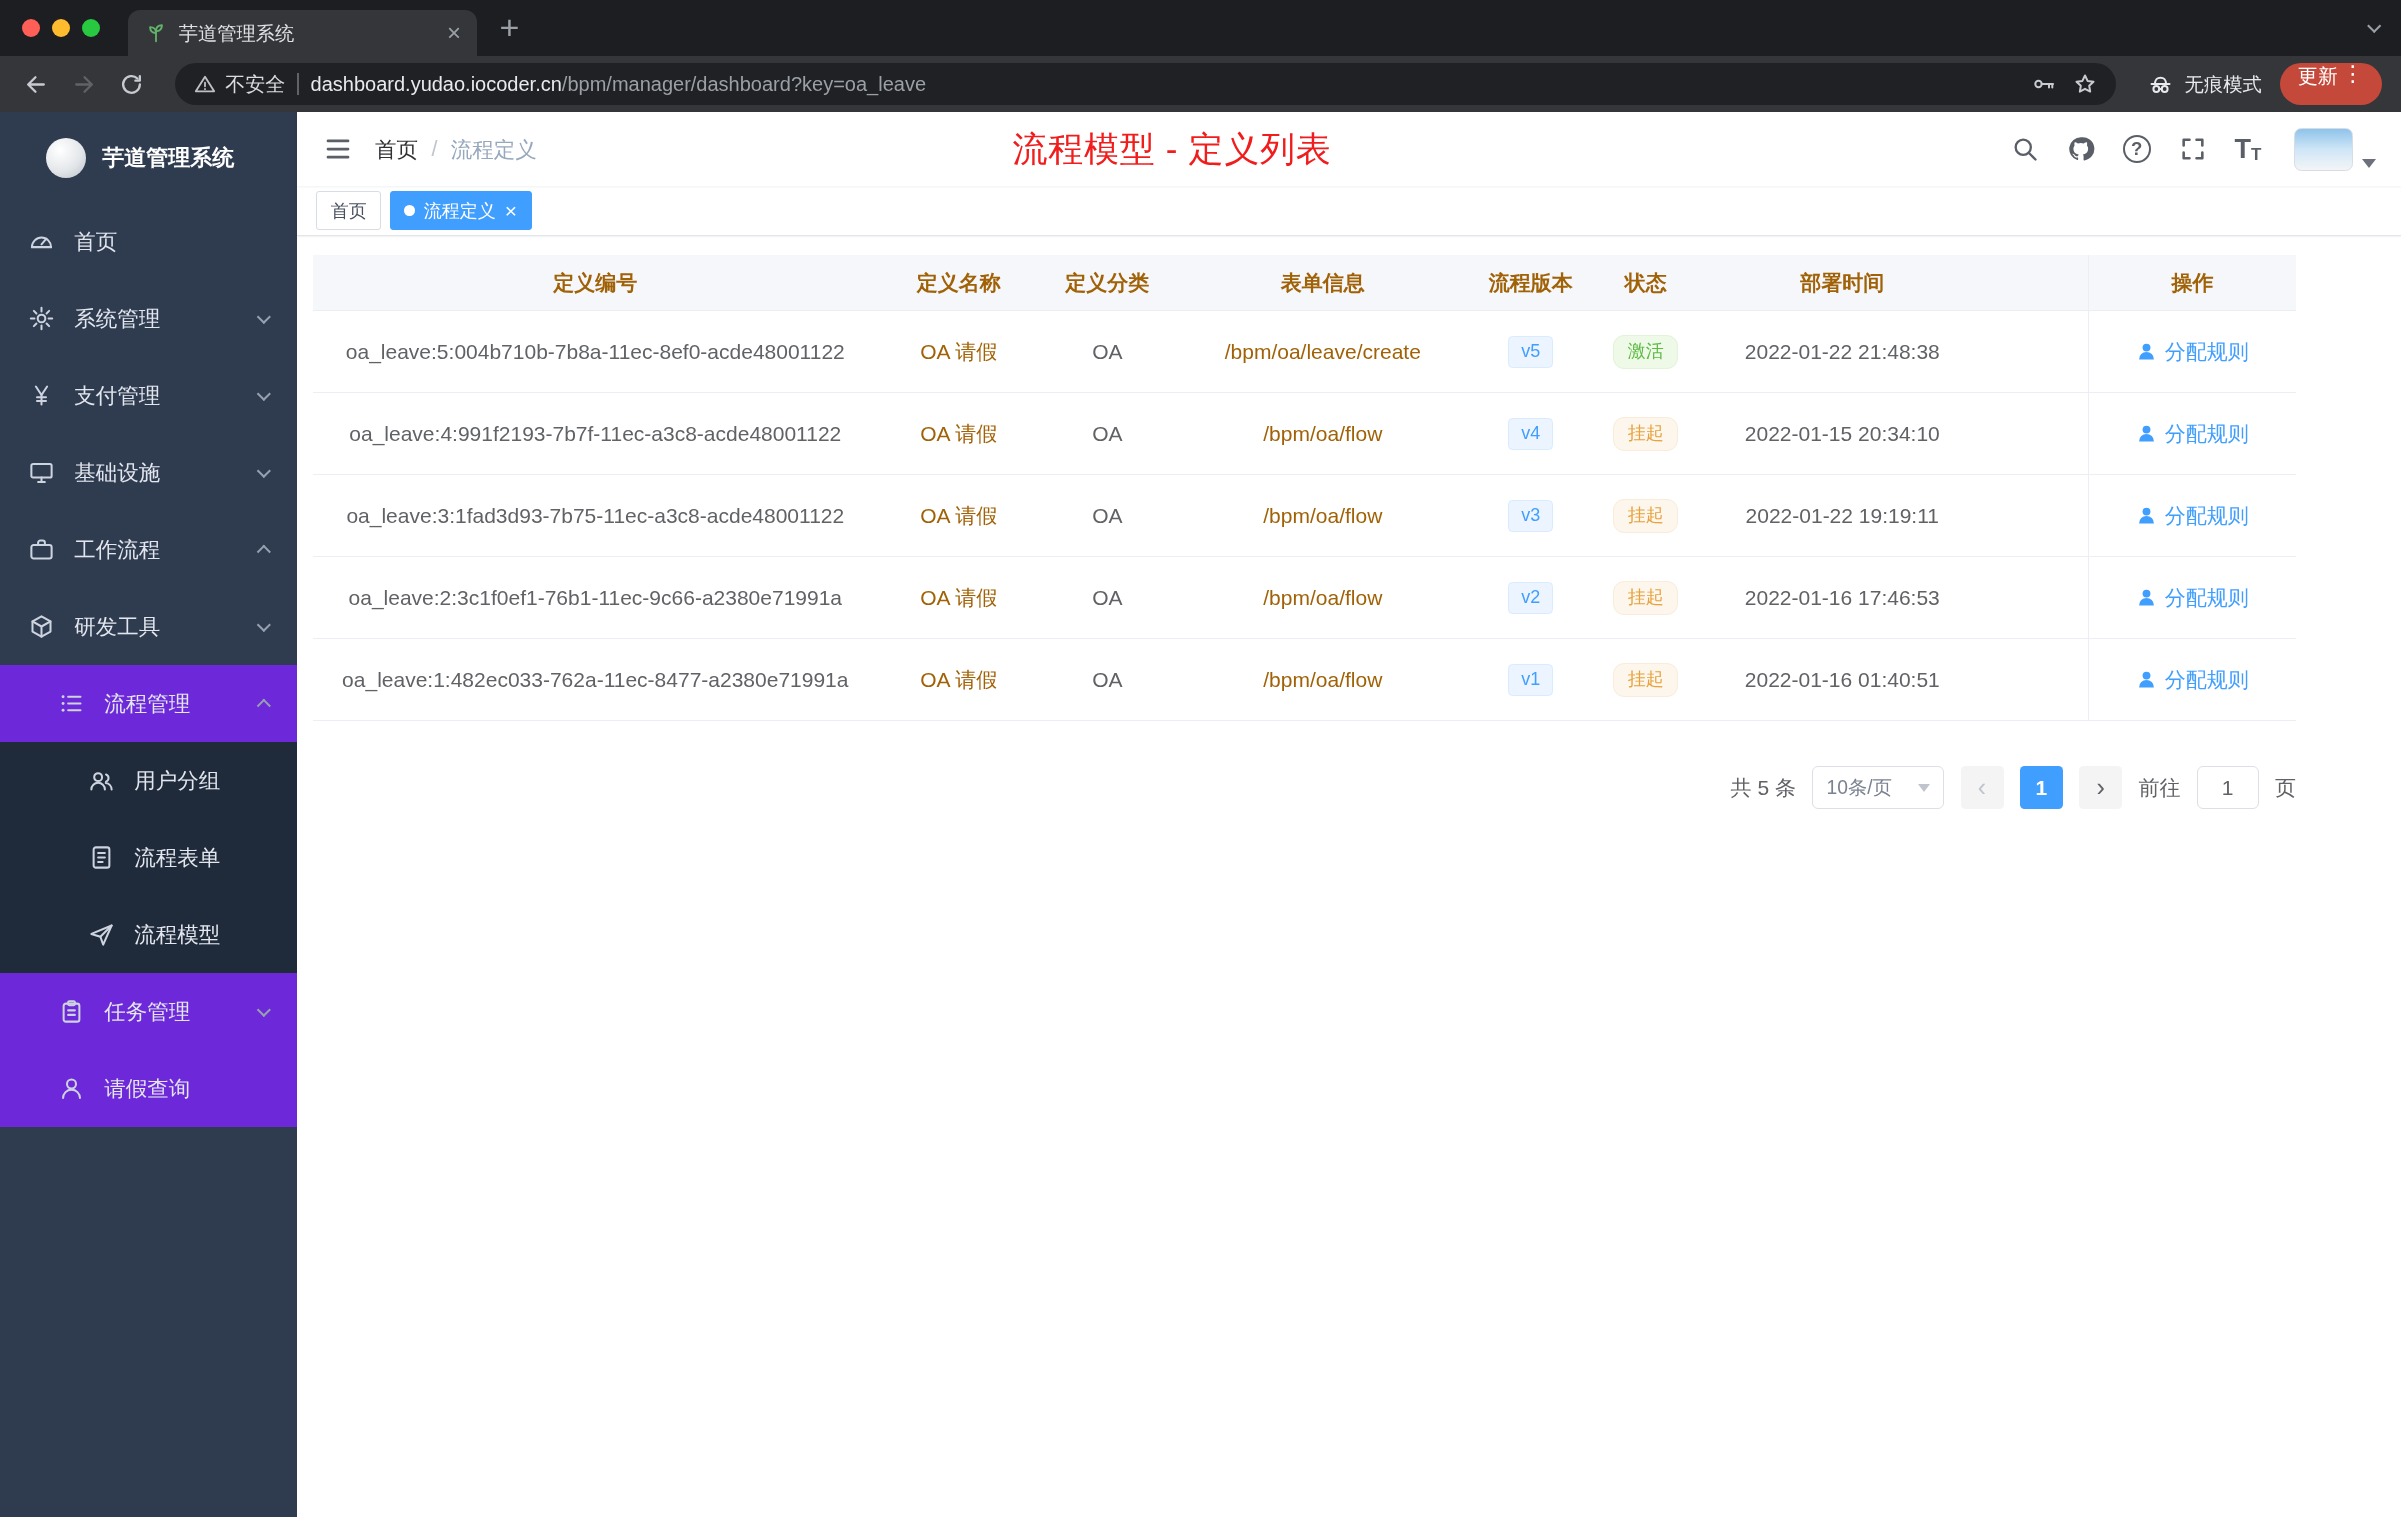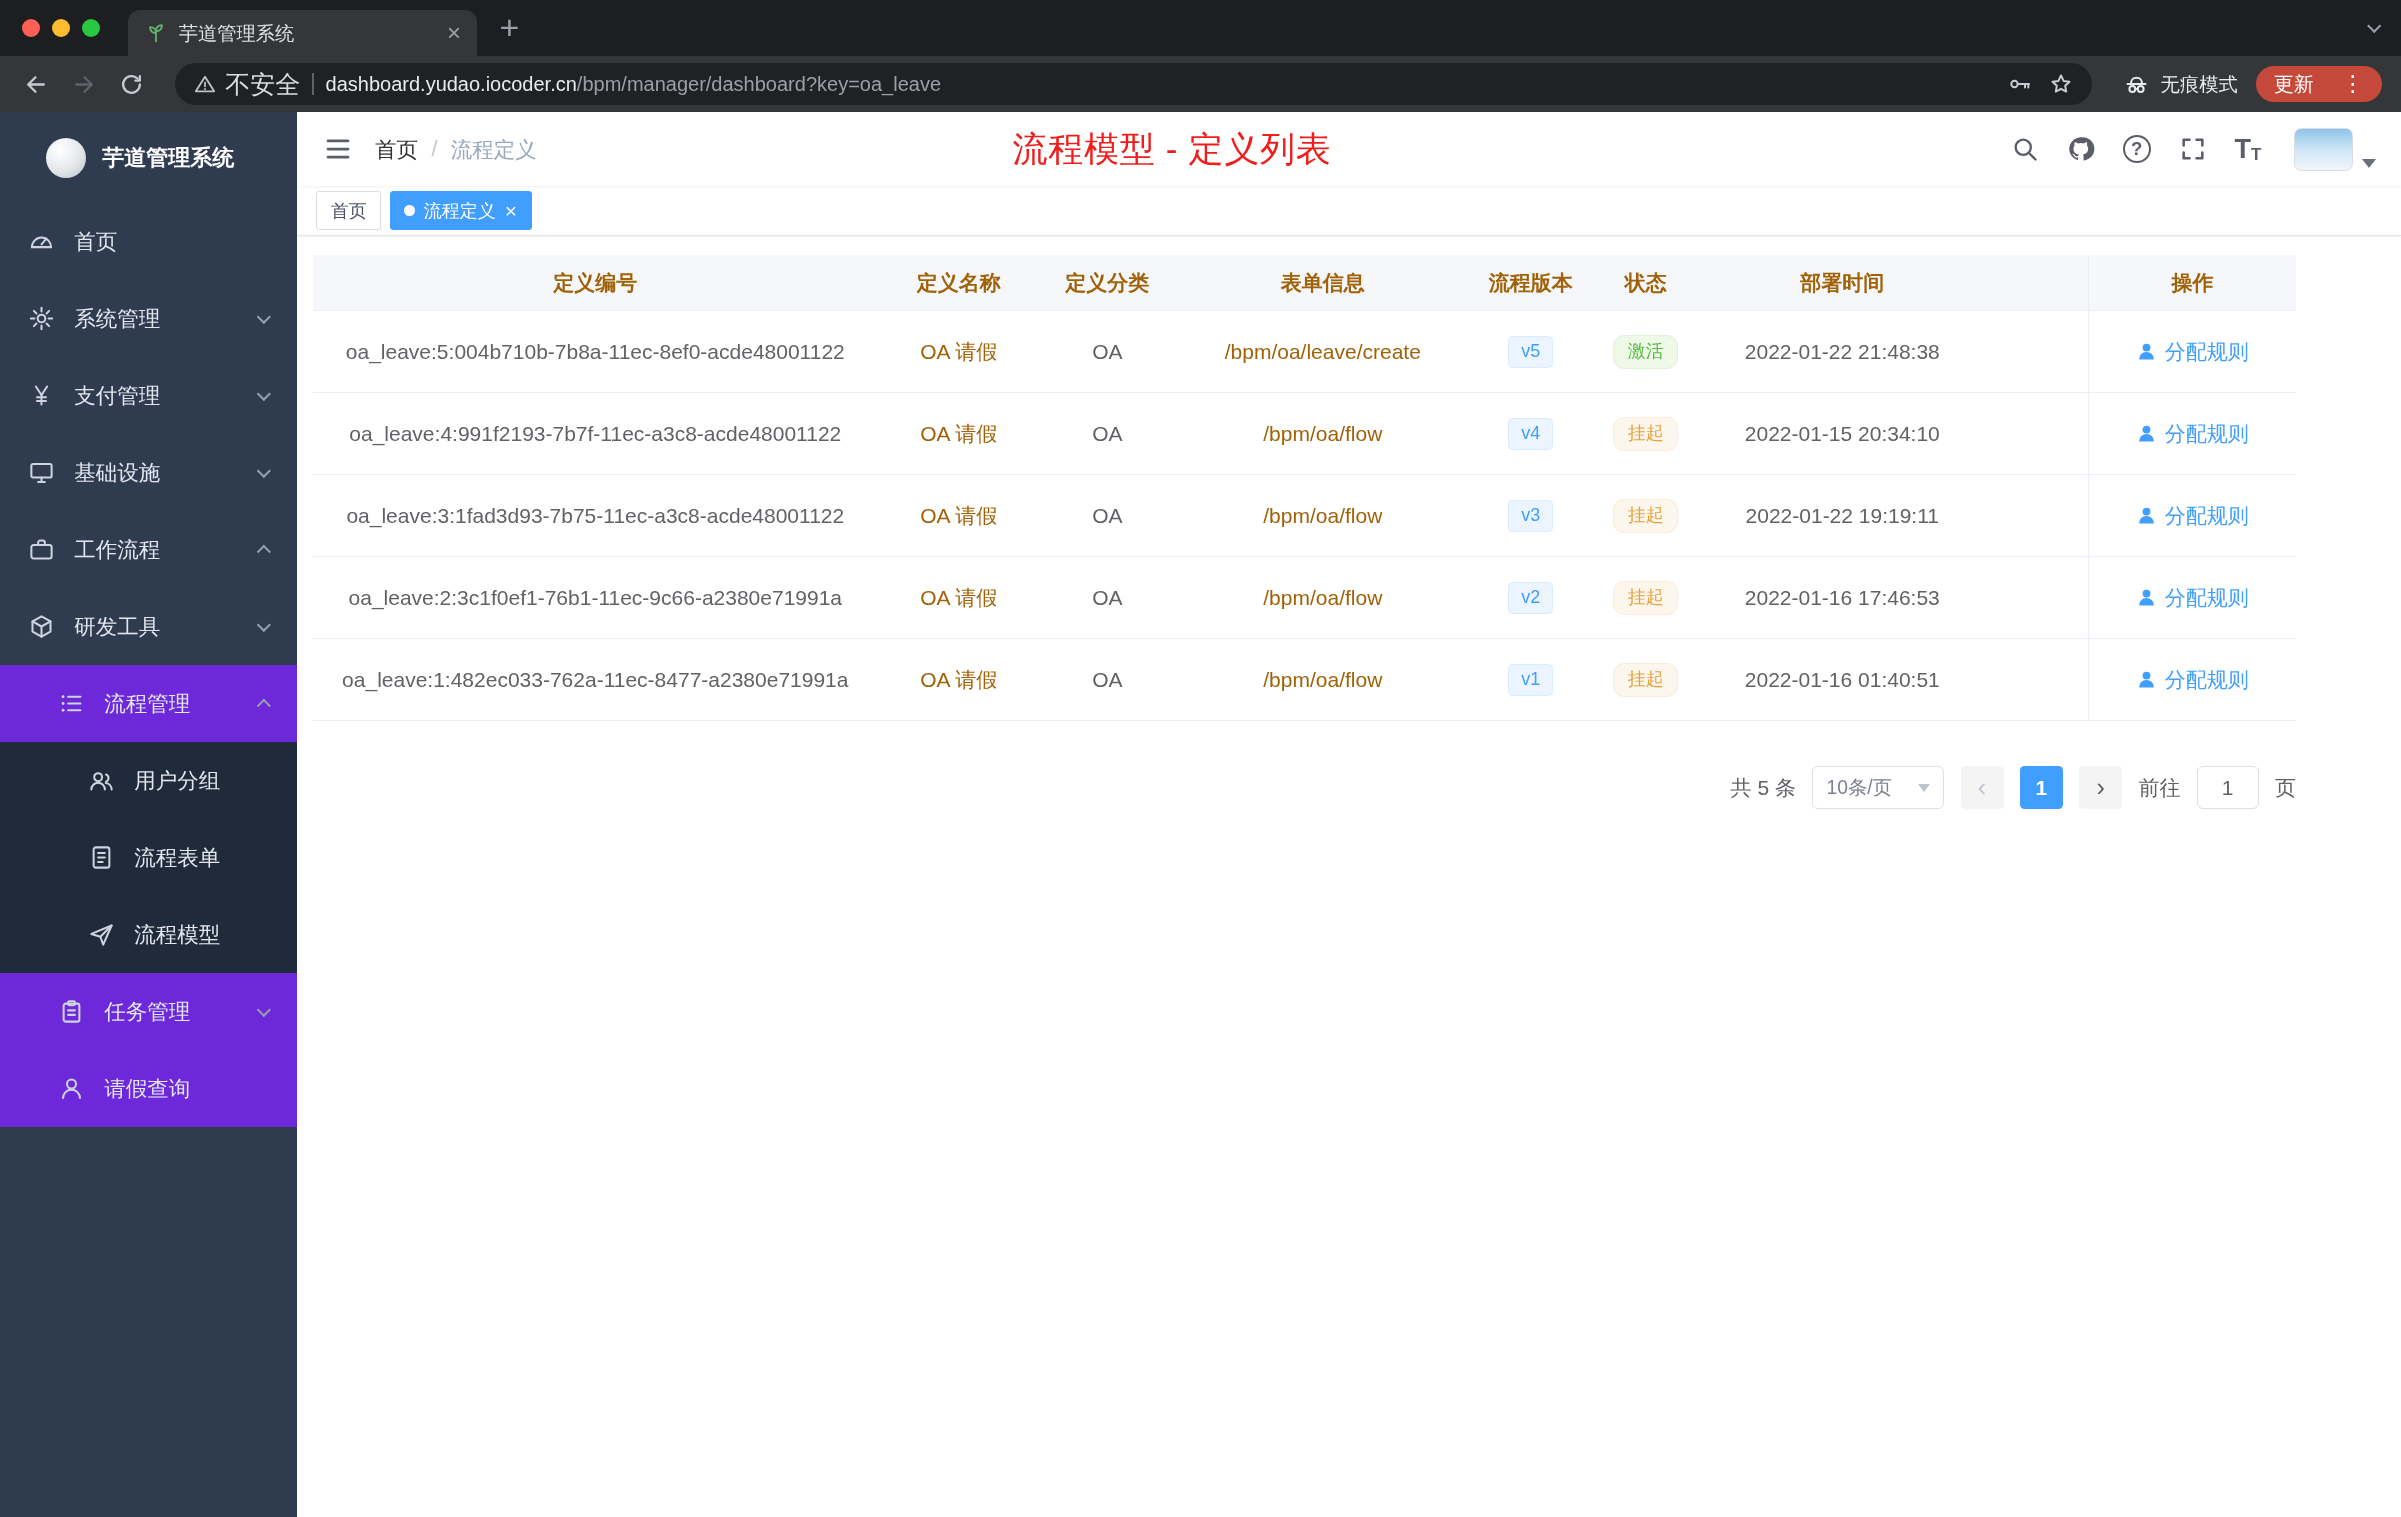--- a/index.html
+++ b/index.html
@@ -20,28 +20,28 @@
   .newtab{color:#9aa0a6;font-size:34px;font-weight:300;margin:0 0 6px 22px;line-height:46px}
   .strip-caret{position:absolute;right:22px;top:21px;width:10.4px;height:10.4px;border-right:2.2px solid #9aa0a6;border-bottom:2.2px solid #9aa0a6;transform:rotate(45deg)}
 
   .addressbar{height:56px;background:#35363a;display:flex;align-items:center;padding:0 19.3px;flex-shrink:0}
   .nav-ico{width:34px;height:34px;display:flex;align-items:center;justify-content:center;color:#c7cbd1;margin-right:13.4px}
   .nav-ico svg{width:25px;height:25px}
   .nav-ico.disabled{color:#5f6368}
   .omnibox{flex:1;height:42px;background:#202124;border-radius:21px;display:flex;align-items:center;padding:0 19.3px;margin:0 13.4px;min-width:0}
   .omnibox svg{flex-shrink:0}
   .warn-ico{width:22px;height:22px;color:#bdc1c6}
-  .sec-label{color:#dadce0;font-size:25px;margin:0 7.4px 0 9px;white-space:nowrap}
+  .sec-label{color:#dadce0;font-size:20px;margin:0 7.4px 0 9px;white-space:nowrap}
   .omni-sep{width:1.5px;height:22px;background:#5f6368;margin:0 12px 0 4.5px;flex-shrink:0}
   .url{font-size:20px;color:#9aa0a6;white-space:nowrap;overflow:hidden;flex:1;min-width:0}
   .url .domain{color:#e8eaed}
   .key-ico,.star-ico{width:24px;height:24px;color:#c7cbd1;margin-left:16.3px}
   .incog{display:flex;align-items:center;gap:10.4px;color:#e8eaed;font-size:19.3px;margin:0 18px;white-space:nowrap}
   .incog svg{width:27px;height:27px}
-  .update-pill{height:36px;border-radius:21px;background:#c5493a;color:#fff;display:flex;align-items:center;gap:28px;padding:0 18px;font-size:20px;white-space:nowrap}
+  .update-pill{height:42px;border-radius:21px;background:#c5493a;color:#fff;display:flex;gap:4px;padding:0 18px;font-size:20px;white-space:nowrap}
   .kebab{font-size:22px;line-height:1;color:#ffffff}
 
   
   .app{flex:1;display:flex;min-height:0}
 
   
   .sidebar{width:297px;background:#2f3c50;flex-shrink:0;color:#dde2ea;overflow:hidden}
   .brand{height:91px;display:flex;align-items:center;gap:16.3px;padding-left:46px}
   .brand-avatar{width:40px;height:40px;border-radius:50%;background:radial-gradient(circle at 35% 30%,#ffffff 0%,#e4e7ea 55%,#b9c0c8 100%);flex-shrink:0}
   .brand-title{font-size:22px;font-weight:bold;color:#fff;white-space:nowrap}

